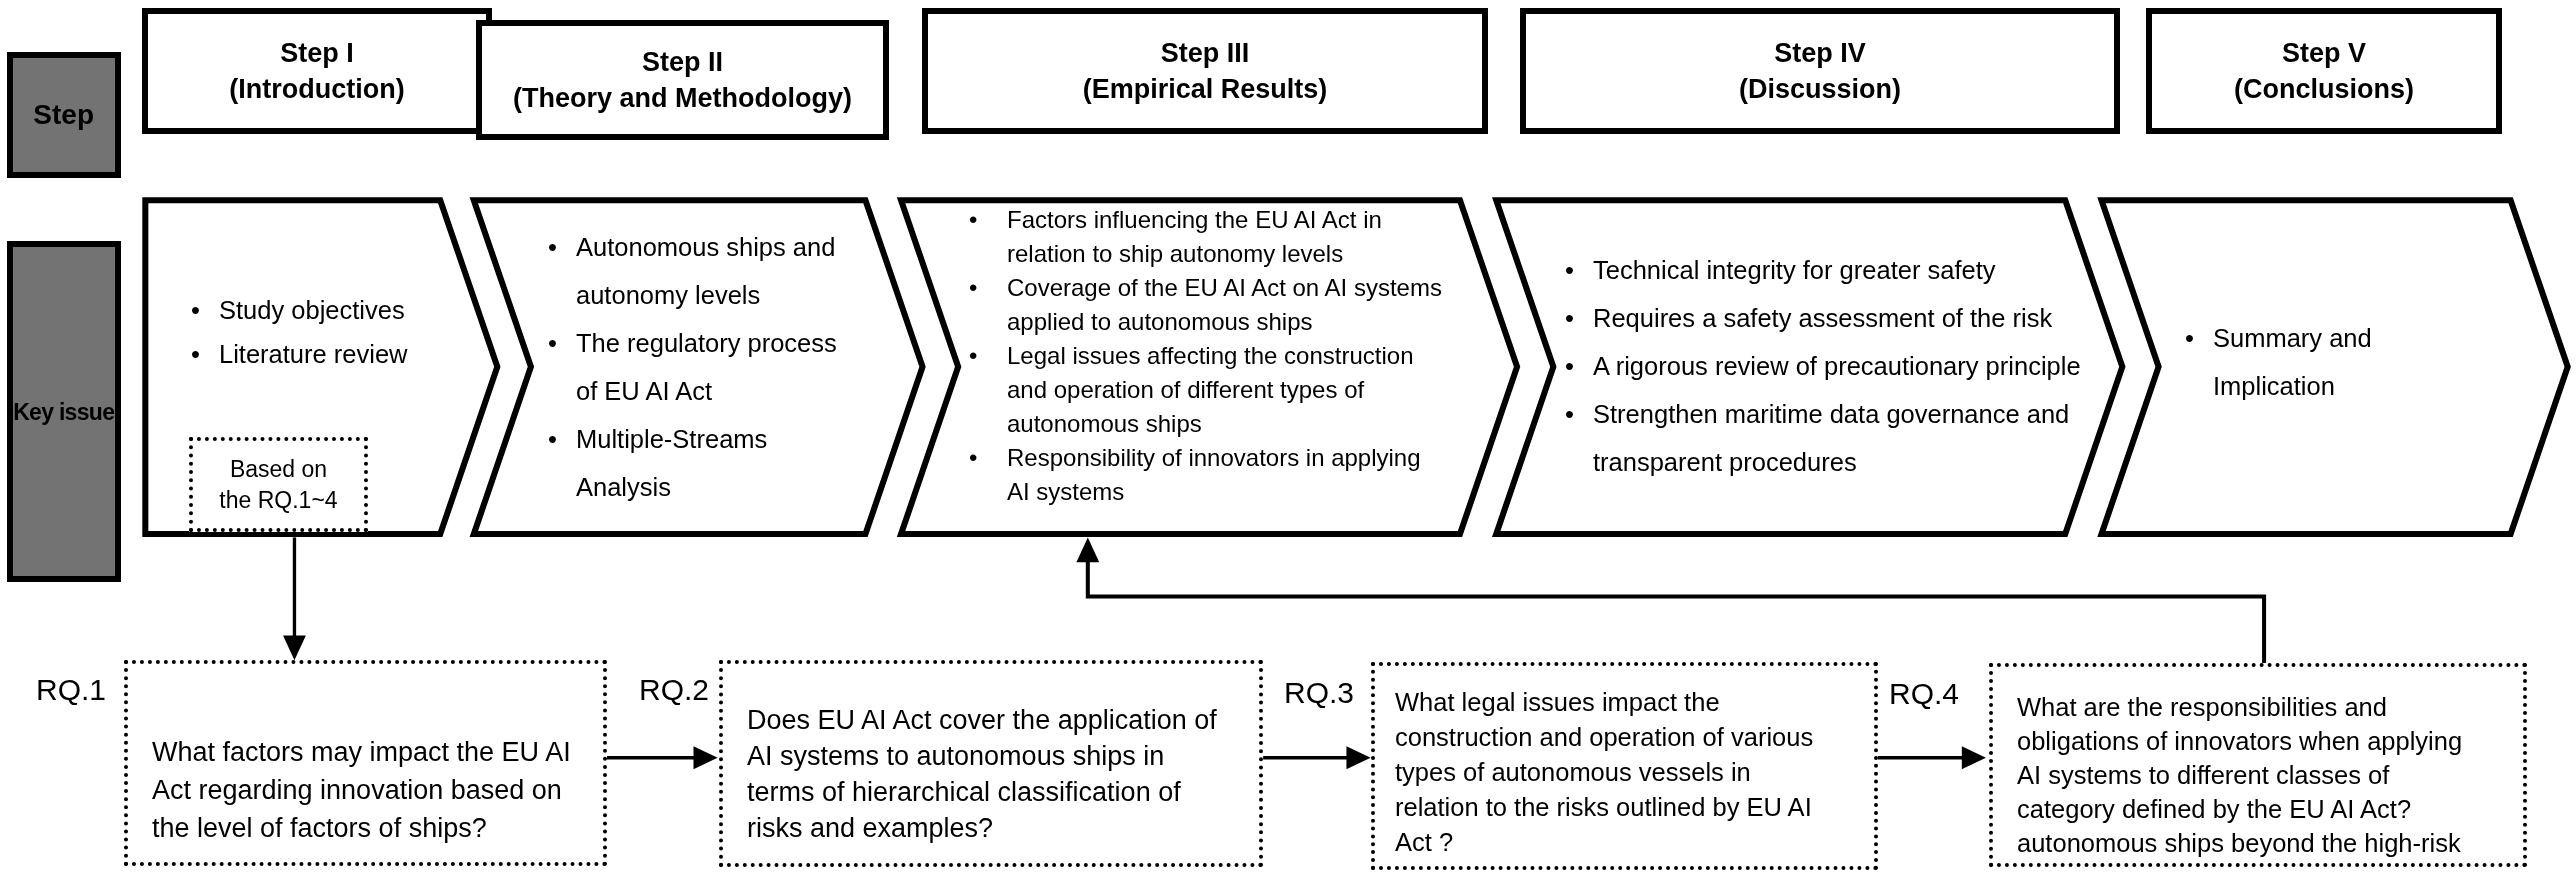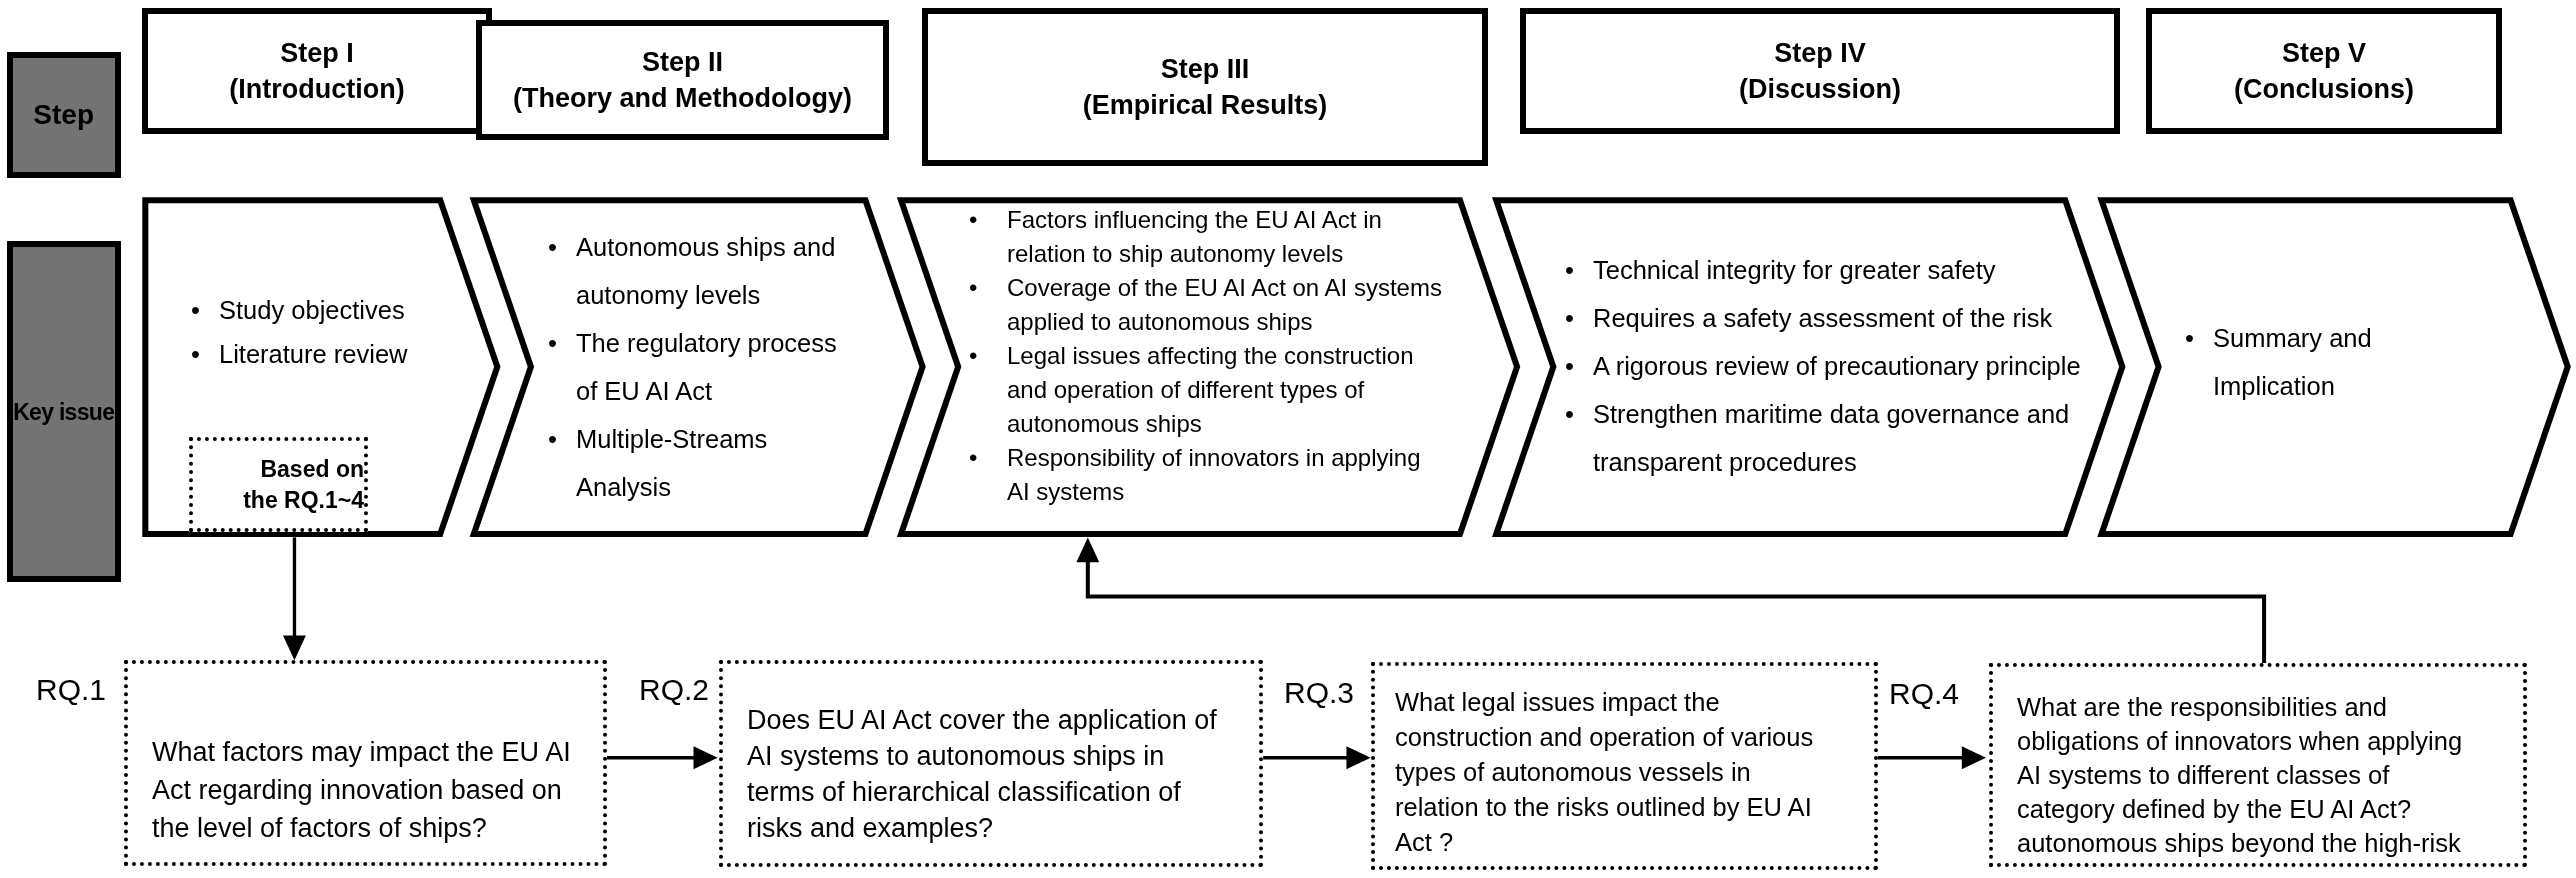--- a/index.html
+++ b/index.html
@@ -12,22 +12,22 @@
   .hbox{
     border:6.7px solid #000;background:#fff;display:flex;flex-direction:column;
     align-items:center;justify-content:center;text-align:center;
     font-weight:bold;font-size:27px;line-height:36px;z-index:2;
   }
   .graybox{background:#737373;margin-top:44px;}
   .lines{z-index:3;}
   .line{display:flex;white-space:nowrap;align-items:baseline;}
   .marker{flex:0 0 28px;width:28px;display:inline-block;}
   .note{
-    border:4.7px dotted #000;background:#fff;z-index:3;text-align:right;
-    font-weight:bold;font-size:23px;line-height:31px;
+    border:4.7px dotted #000;background:#fff;z-index:3;text-align:center;
+    font-weight:normal;font-size:23px;line-height:31px;
     display:flex;flex-direction:column;justify-content:center;
   }
   .rqbox{border:4px dotted #000;background:#fff;z-index:2;}
   .rqlabel{font-weight:normal;font-size:30px;text-align:right;z-index:3;white-space:nowrap;}
   .c-lines{font-size:25.5px;line-height:48px;}
 </style>
 </head>
 <body>
 
 <svg id="diagram-svg" width="2576" height="878" viewBox="0 0 3834 1307">
@@ -58,21 +58,21 @@
   <div>Step</div>
 </div>
 <div class="abs hbox" style="left:142px;top:8px;width:350px;height:126px">
   <div>Step I</div>
   <div>(Introduction)</div>
 </div>
 <div class="abs hbox" style="left:476px;top:20px;width:413px;height:120px">
   <div>Step II</div>
   <div>(Theory and Methodology)</div>
 </div>
-<div class="abs hbox" style="left:922px;top:8px;width:566px;height:158px">
+<div class="abs hbox" style="left:922px;top:8px;width:566px;height:126px">
   <div>Step III</div>
   <div>(Empirical Results)</div>
 </div>
 <div class="abs hbox" style="left:1520px;top:8px;width:600px;height:126px">
   <div>Step IV</div>
   <div>(Discussion)</div>
 </div>
 <div class="abs hbox" style="left:2146px;top:8px;width:356px;height:126px">
   <div>Step V</div>
   <div>(Conclusions)</div>

